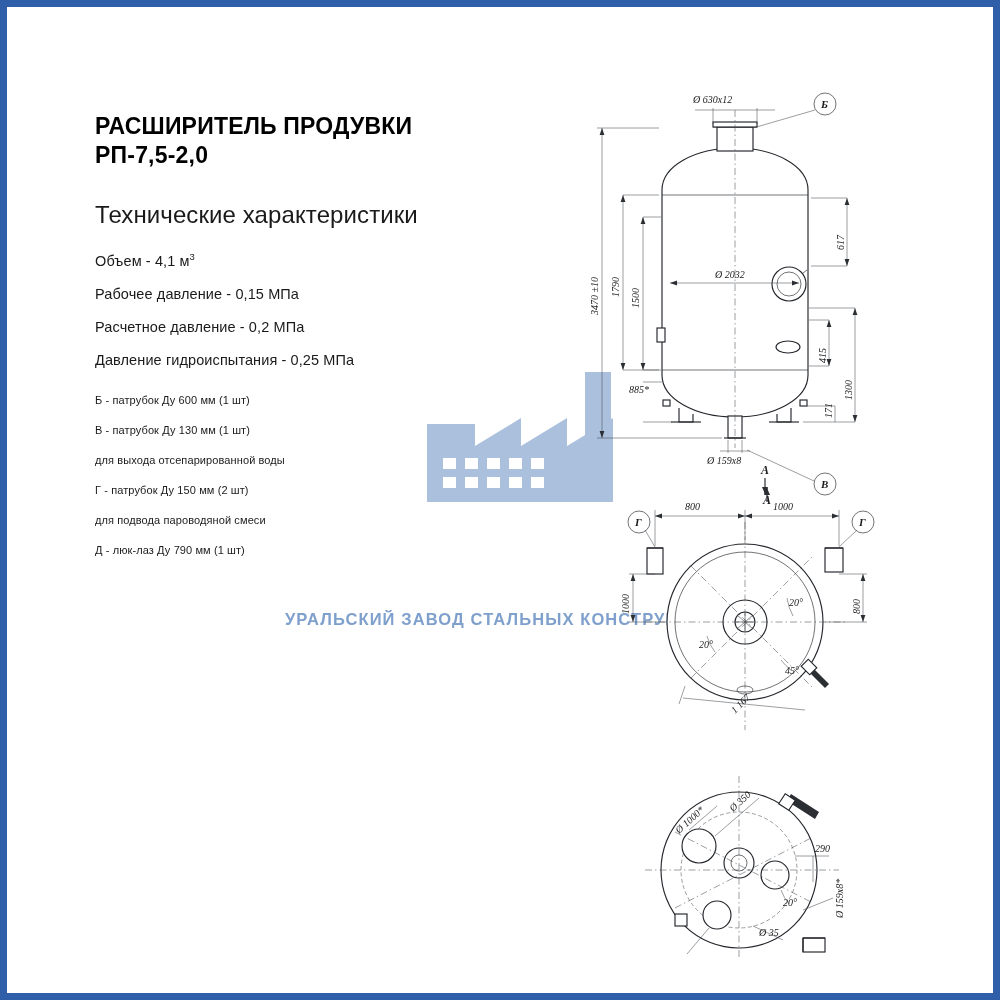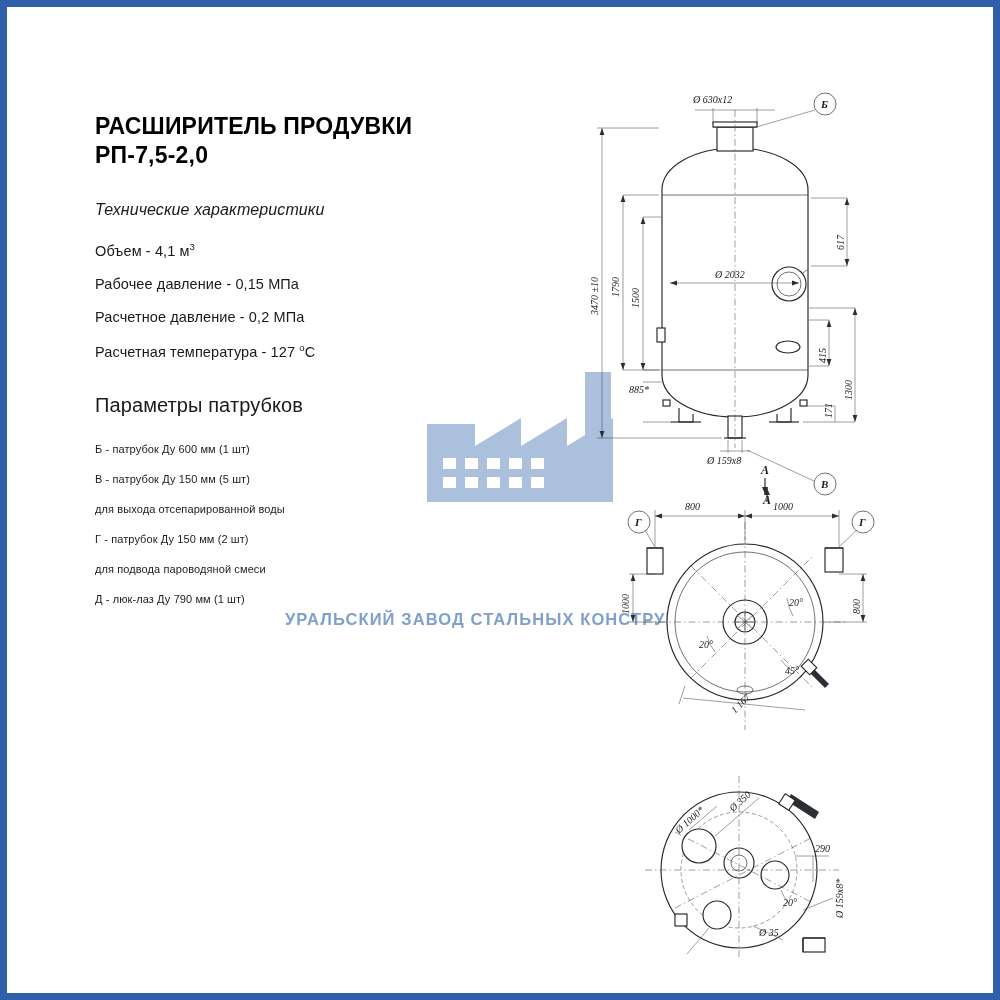--- a/index.html
+++ b/index.html
@@ -19,21 +19,21 @@
 
   
   .left-col {
     position:absolute; left:88px; top:105px; width:470px;
   }
   .doc-title {
     font-size:23px; font-weight:bold; color:#000000; line-height:1.28;
     letter-spacing:0.2px;
   }
   .section-head {
-    font-size:16px; color:#1a1a1a; margin-top:30px; letter-spacing:0.1px;font-style:italic;
+    font-size:24px; color:#1a1a1a; margin-top:30px; letter-spacing:0.1px;
   }
   .spec-list { margin-top:22px; }
   .spec-item {
     font-size:14.5px; color:#1a1a1a; margin-bottom:17px; letter-spacing:0.1px;
   }
   .spec-item sup { font-size:9.5px; vertical-align:super; }
   .nozzle-head {
     font-size:20px; color:#1a1a1a; margin-top:34px; letter-spacing:0.1px;
   }
   .nozzle-list { margin-top:26px; }
@@ -91,29 +91,28 @@
       <div class="spec-item">
         <span>Объем - 4,1 м</span><sup>3</sup>
       </div>
       <div class="spec-item">
         <span>Рабочее давление - 0,15 МПа</span>
       </div>
       <div class="spec-item">
         <span>Расчетное давление - 0,2 МПа</span>
       </div>
       <div class="spec-item">
-        <span>Расчетная температура - 127 </span><sup>o</sup><span>С</span>
+        <span>Давление гидроиспытания - 0,25 МПа</span>
       </div>
     </div>
 
-    <div class="nozzle-head">Параметры патрубков</div>
 
     <div class="nozzle-list">
       <div class="nozzle-item">Б - патрубок Ду 600 мм (1 шт)</div>
-      <div class="nozzle-item">В - патрубок Ду 150 мм (5 шт)</div>
+      <div class="nozzle-item">В - патрубок Ду 130 мм (1 шт)</div>
       <div class="nozzle-item">для выхода отсепарированной воды</div>
       <div class="nozzle-item">Г - патрубок Ду 150 мм (2 шт)</div>
       <div class="nozzle-item">для подвода пароводяной смеси</div>
       <div class="nozzle-item">Д - люк-лаз Ду 790 мм (1 шт)</div>
     </div>
   </div>
 
   <div class="watermark">
     <svg class="wm-factory" width="290" height="150" viewBox="0 0 290 150">
       <g fill="#9cb6d8">

